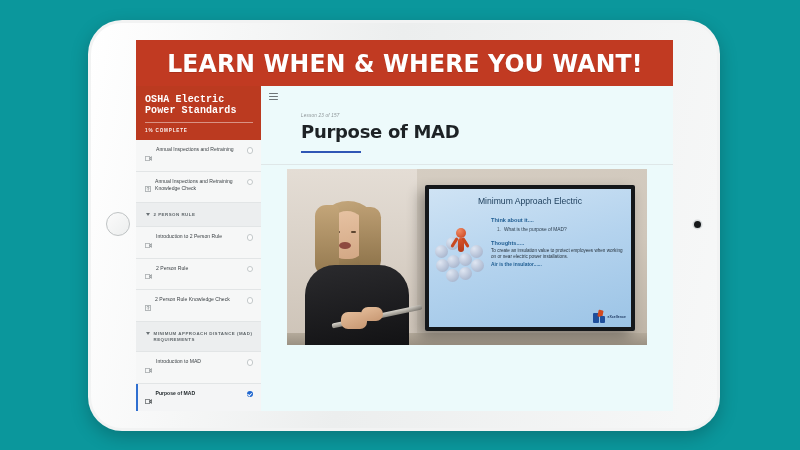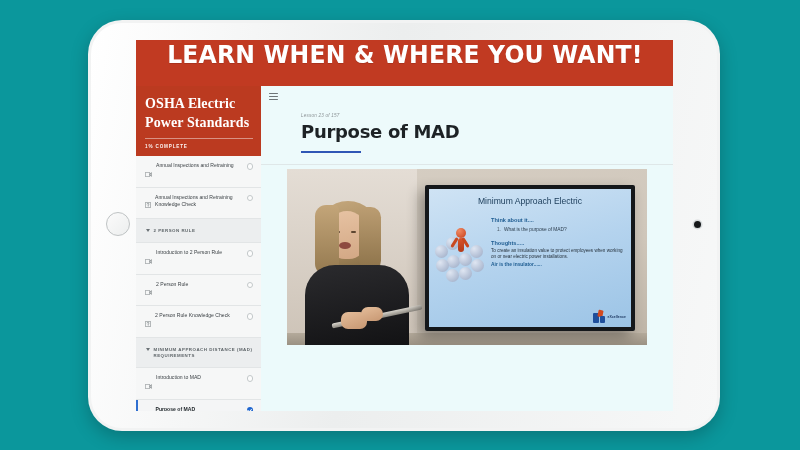--- a/index.html
+++ b/index.html
@@ -48,21 +48,21 @@
     width: 537px; height: 371px;
     background: #ffffff;
     overflow: hidden;
   }
 
   
   .banner {
     position: absolute; left: 0; top: 0;
     width: 100%; height: 46px;
     background: #c13a22;
-    display: flex; align-items: flex-start; justify-content: center;
+    display: flex; align-items: center; justify-content: center;
   }
   .banner-text {
     color: #fff;
     font-family: "DejaVu Sans", sans-serif;
     font-weight: bold;
     font-size: 25px;
     letter-spacing: .2px;
     transform: scaleX(.94);
     white-space: nowrap;
     text-shadow: 0 1px 0 rgba(0,0,0,.12);
@@ -83,24 +83,24 @@
     background: #eceeef;
     display: flex; flex-direction: column;
     overflow: hidden;
   }
   .course-head {
     background: #bb3a20;
     padding: 8px 8px 7px 9px;
     color: #fff;
   }
   .course-title {
-    font-family: Liberation Serif, serif;
+    font-family: Liberation Mono, monospace;
     font-weight: bold;
-    font-size: 14px;
-    line-height: 19px;
+    font-size: 10px;
+    line-height: 11px;
     letter-spacing: .1px;
   }
   .course-rule {
     height: 1px; background: rgba(255,255,255,.45);
     margin: 6px 0 5px 0;
   }
   .course-progress {
     font-size: 4.6px;
     letter-spacing: .85px;
     font-weight: bold;

